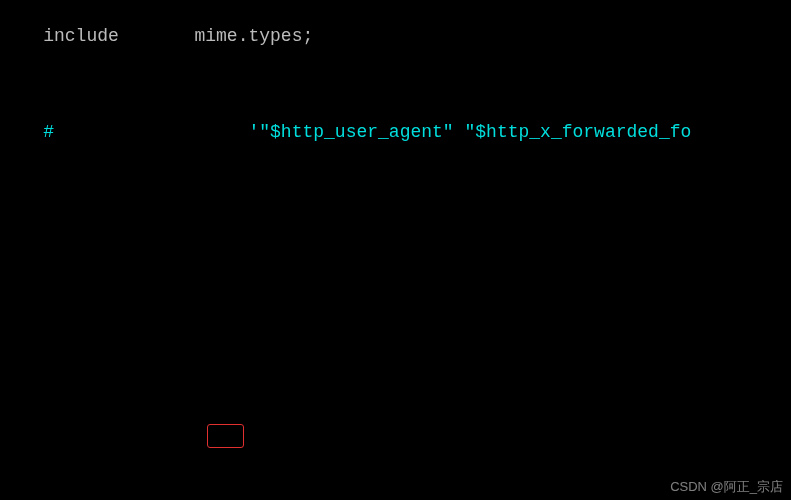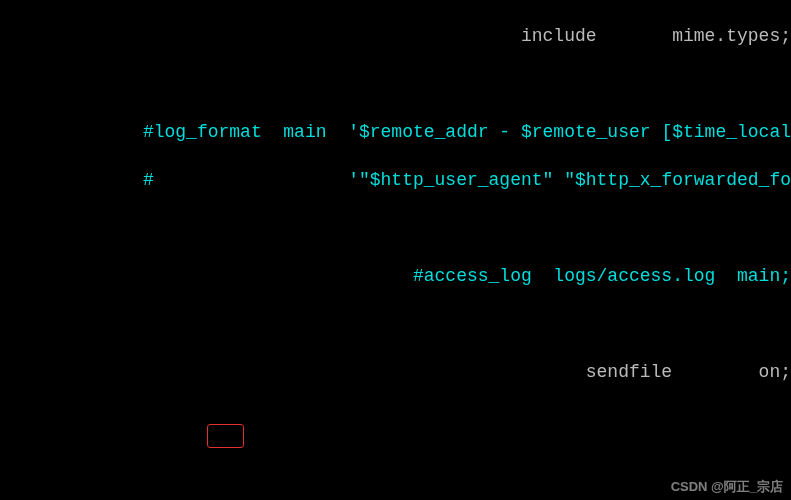--- a/index.html
+++ b/index.html
@@ -16,52 +16,47 @@
     font-size: 18px;
     line-height: 24px;
     color: #bbbbbb;
     white-space: pre;
     padding: 0;
     position: relative;
   }
   .line {
     display: block;
     height: 24px;
-    text-align: right;
   }
   .cyan { color: #00dddd; }
   .gray { color: #bbbbbb; }
   .highlight-box {
     position: absolute;
     border: 1.5px solid #e03030;
     border-radius: 3px;
     pointer-events: none;
   }
   .watermark {
     position: absolute;
     right: 8px;
     bottom: 4px;
     font-family: sans-serif;
     font-size: 13px;
     color: rgba(230,230,230,0.55);
-    font-weight: bold;
   }
 </style>
 </head>
 <body>
 
 <div class="terminal">
 <span class="line gray">    include       mime.types;</span>
 <span class="line"></span>
-<span class="line cyan">    #log_format  main  '$remote_addr - $remote_user [$time_local</span>
 <span class="line cyan">    #                  '"$http_user_agent" "$http_x_forwarded_fo</span>
 <span class="line"></span>
-<span class="line cyan">    #access_log  logs/access.log  main;</span>
 <span class="line"></span>
-<span class="line gray">    sendfile        on;</span>
 
 
 
 
 
 
 
 
 
 

